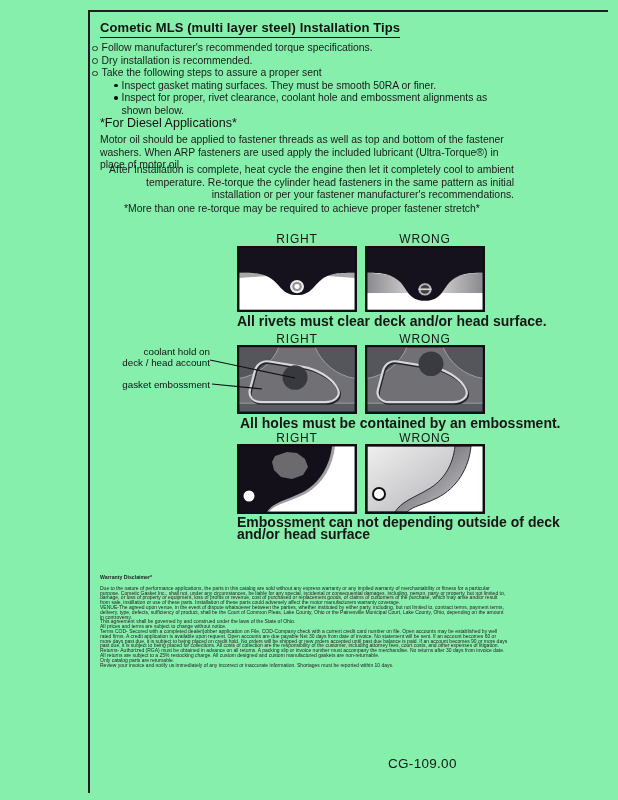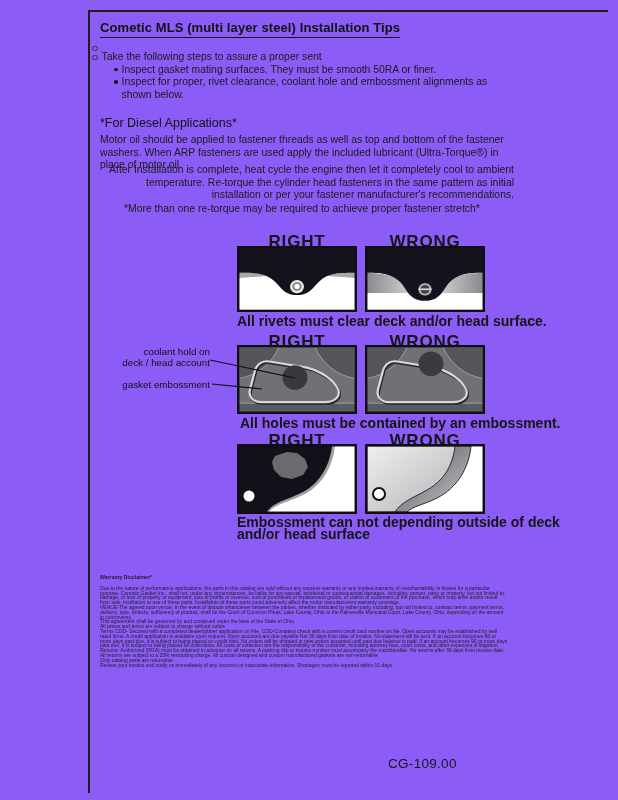--- a/index.html
+++ b/index.html
@@ -1,16 +1,16 @@
 <!DOCTYPE html>
 <html><head>
 <meta charset="utf-8">
 <style>
   html,body{margin:0;padding:0;background:#ffffff;}
-  #page{position:relative;width:618px;height:800px;background:#8b5cf6;overflow:hidden;
+  #page{position:relative;width:618px;height:800px;background:#86efac;overflow:hidden;
         font-family:"Liberation Sans",sans-serif;color:#111;}
   .abs{position:absolute;}
   
   #rule-top{left:88px;top:10px;width:520px;height:1.5px;background:#1e1e1e;}
   #rule-left{left:88px;top:10px;width:1.5px;height:783px;background:#1e1e1e;}
   
   #title{left:100px;top:20px;font-size:13px;font-weight:bold;display:inline-block;
          border-bottom:1.6px solid #111;padding-bottom:2px;letter-spacing:.1px;}
   .body-copy{font-size:10.4px;line-height:12.6px;color:#1a1a1a;width:414px;}
   #bullets{left:92px;top:42px;}
@@ -18,21 +18,21 @@
   .blt .ring{width:3.6px;height:3.6px;border:1px solid #333;border-radius:50%;
              margin:3.6px 4px 0 0;flex:0 0 auto;}
   .blt.sub{margin-left:22px;}
   .blt.sub .dot{width:3.6px;height:3.6px;background:#111;border-radius:50%;
                 margin:4px 4px 0 0;flex:0 0 auto;}
   #diesel-heading{left:100px;top:116px;font-size:12.5px;font-weight:normal;}
   #diesel-p1{left:100px;top:134px;}
   #diesel-p2{left:100px;top:164px;text-align:right;}
   #diesel-note{left:100px;top:203px;margin-left:24px;}
   
-  .rw{width:120px;text-align:center;font-size:17px;font-weight:bold;letter-spacing:.8px;color:#161616;}
+  .rw{width:120px;text-align:center;font-size:12px;font-weight:normal;letter-spacing:.8px;color:#161616;}
   .cap{font-size:14px;font-weight:bold;color:#161616;line-height:12px;}
   .sidelabel{font-size:9.8px;line-height:11px;text-align:right;color:#111;}
   .dbox{display:block;}
   
   #legal{left:100px;top:575px;width:408px;font-size:5px;line-height:4.8px;color:#222;}
   #legal .lg-h{font-weight:bold;font-size:5.2px;margin:0 0 6px 0;}
   #legal p{margin:0;} .mt-b{margin-top:13px;} .mt-c{margin-top:15px;}
   .mt-d{margin-top:4px;} .mt-e{margin-top:13px;} .mt-f{margin-top:8px;} .mt-0{margin-top:0;}
   #page-number{left:388px;top:756px;font-size:13.5px;color:#161616;letter-spacing:.3px;}
 </style>
@@ -42,20 +42,25 @@
 <div id="page">
 
   <div class="abs" id="rule-top"></div>
   <div class="abs" id="rule-left"></div>
 
   <div class="abs" id="title">Cometic MLS (multi layer steel) Installation Tips</div>
 
   <div class="abs body-copy" id="bullets">
     <div class="blt">
       <span class="ring"></span>
+      <span>Follow manufacturer's recommended torque specifications.</span>
+    </div>
+    <div class="blt">
+      <span class="ring"></span>
+      <span>Dry installation is recommended.</span>
     </div>
     <div class="blt">
       <span class="ring"></span>
       <span>Take the following steps to assure a proper sent</span>
     </div>
     <div class="blt sub">
       <span class="dot"></span>
       <span>Inspect gasket mating surfaces.  They must be smooth 50RA or finer.</span>
     </div>
     <div class="blt sub">

